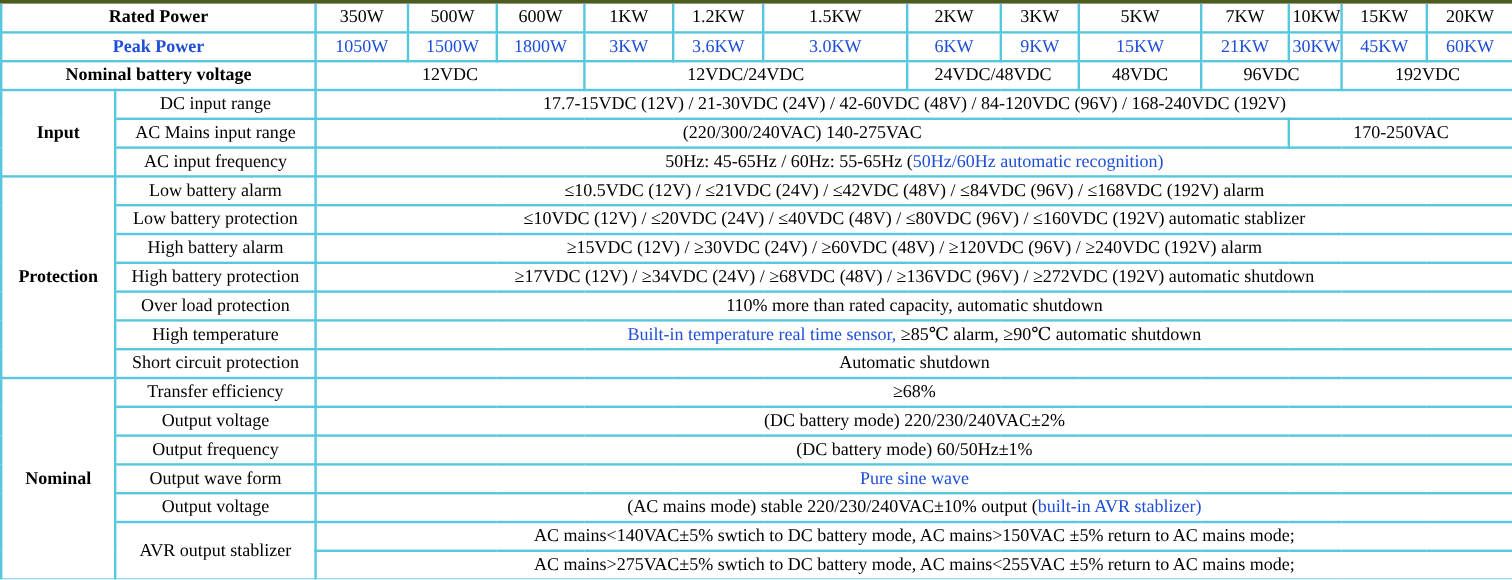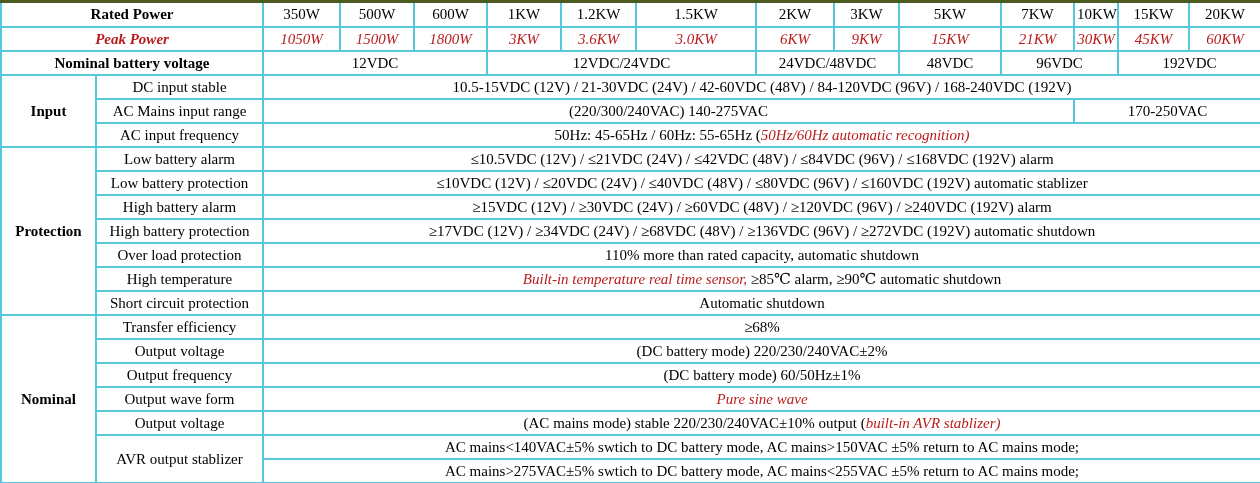--- a/index.html
+++ b/index.html
@@ -25,21 +25,21 @@
     text-align: center;
     vertical-align: middle;
     padding: 0 2px;
     overflow: hidden;
     white-space: nowrap;
     line-height: 1.1;
   }
   table.spec tr { height: 24px; }
   table.spec tr:first-child td { border-top: none; }
   td.bold { font-weight: bold; margin-top: 32px; }
-  .red { color: #b91c1c; font-style: italic; }
+  .red { color: #1d4ed8; }
   td.gray-top { border-top: 2px solid #c2c6c9; }
 </style>
 </head>
 <body>
 
 <div class="spec-wrap">
   <div></div>
   <table class="spec">
     <colgroup>
       <col style="width:95px">
@@ -99,22 +99,22 @@
       <td colspan="3">12VDC</td>
       <td colspan="3">12VDC/24VDC</td>
       <td colspan="2">24VDC/48VDC</td>
       <td>48VDC</td>
       <td colspan="2">96VDC</td>
       <td colspan="2">192VDC</td>
     </tr>
 
     <tr>
       <td class="bold" rowspan="3">Input</td>
-      <td>DC input stable</td>
-      <td colspan="13">10.5-15VDC (12V) / 21-30VDC (24V) / 42-60VDC (48V) / 84-120VDC (96V) / 168-240VDC (192V)</td>
+      <td>DC input range</td>
+      <td colspan="13">17.7-15VDC (12V) / 21-30VDC (24V) / 42-60VDC (48V) / 84-120VDC (96V) / 168-240VDC (192V)</td>
     </tr>
 
     <tr>
       <td>AC Mains input range</td>
       <td colspan="10">(220/300/240VAC) 140-275VAC</td>
       <td colspan="3">170-250VAC</td>
     </tr>
 
     <tr>
       <td>AC input frequency</td>

